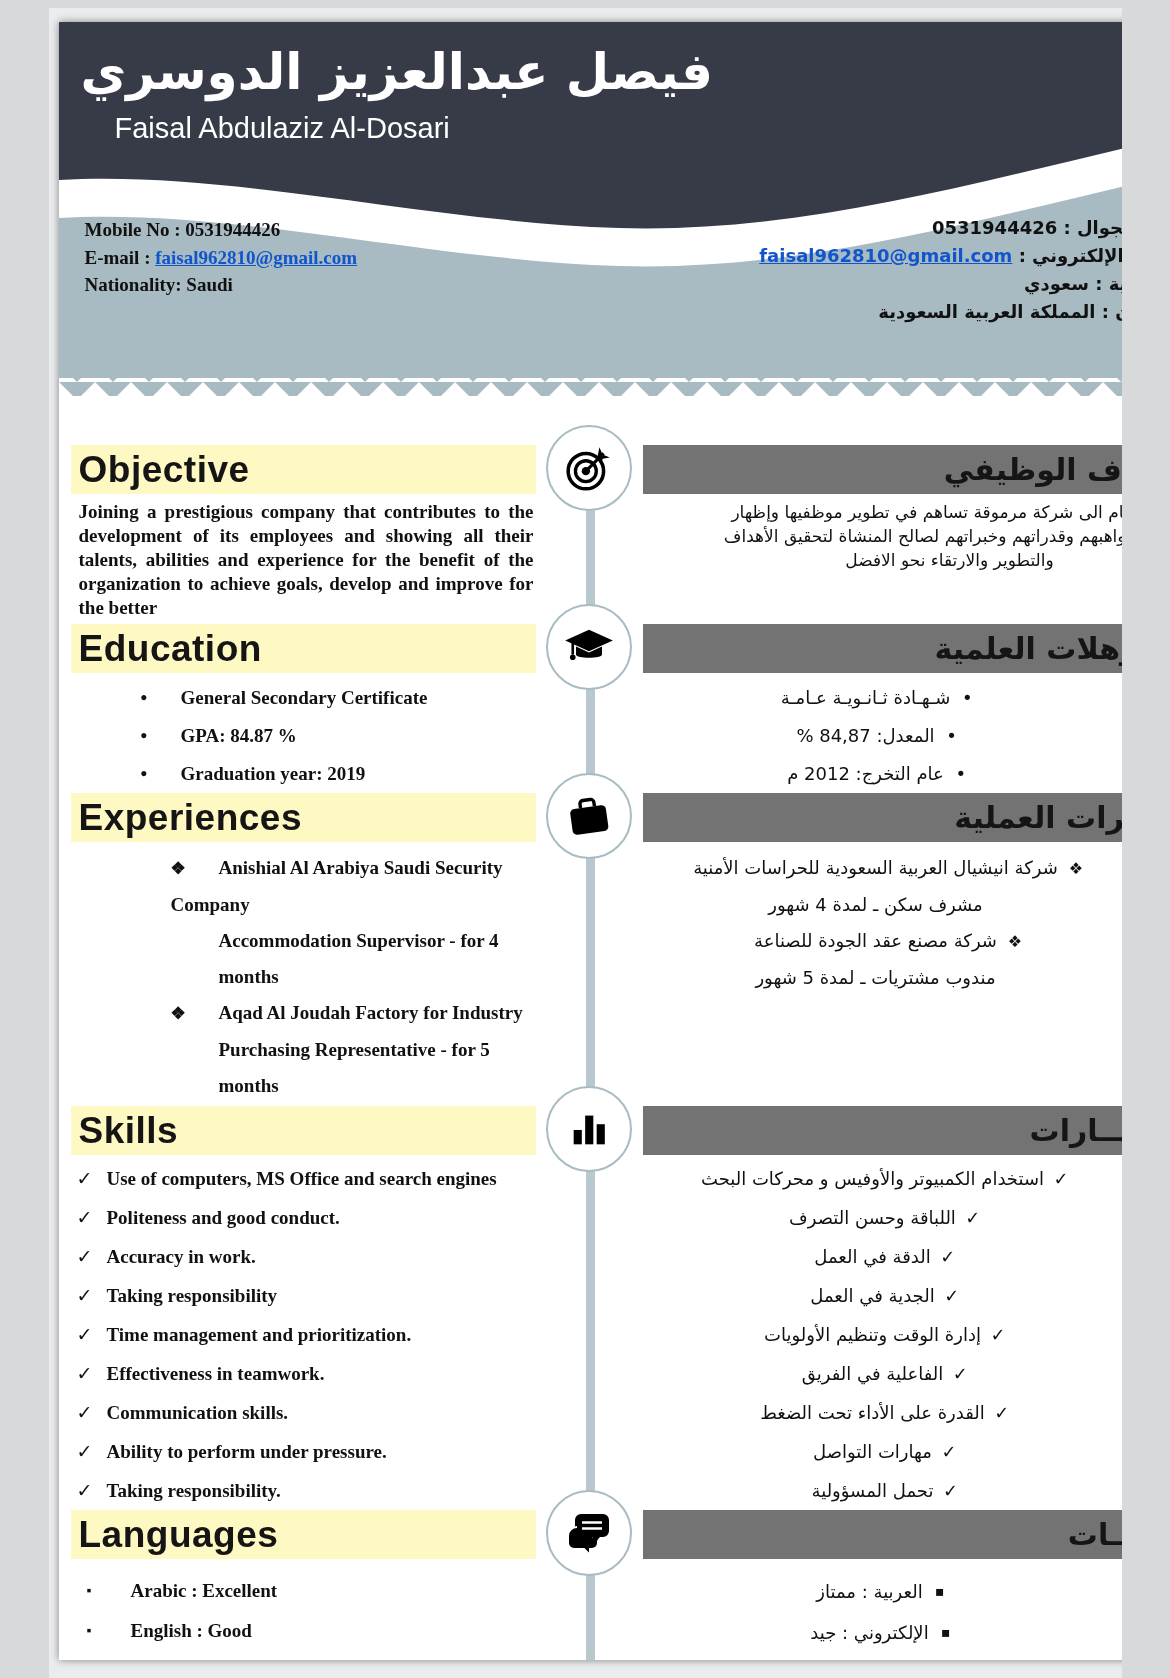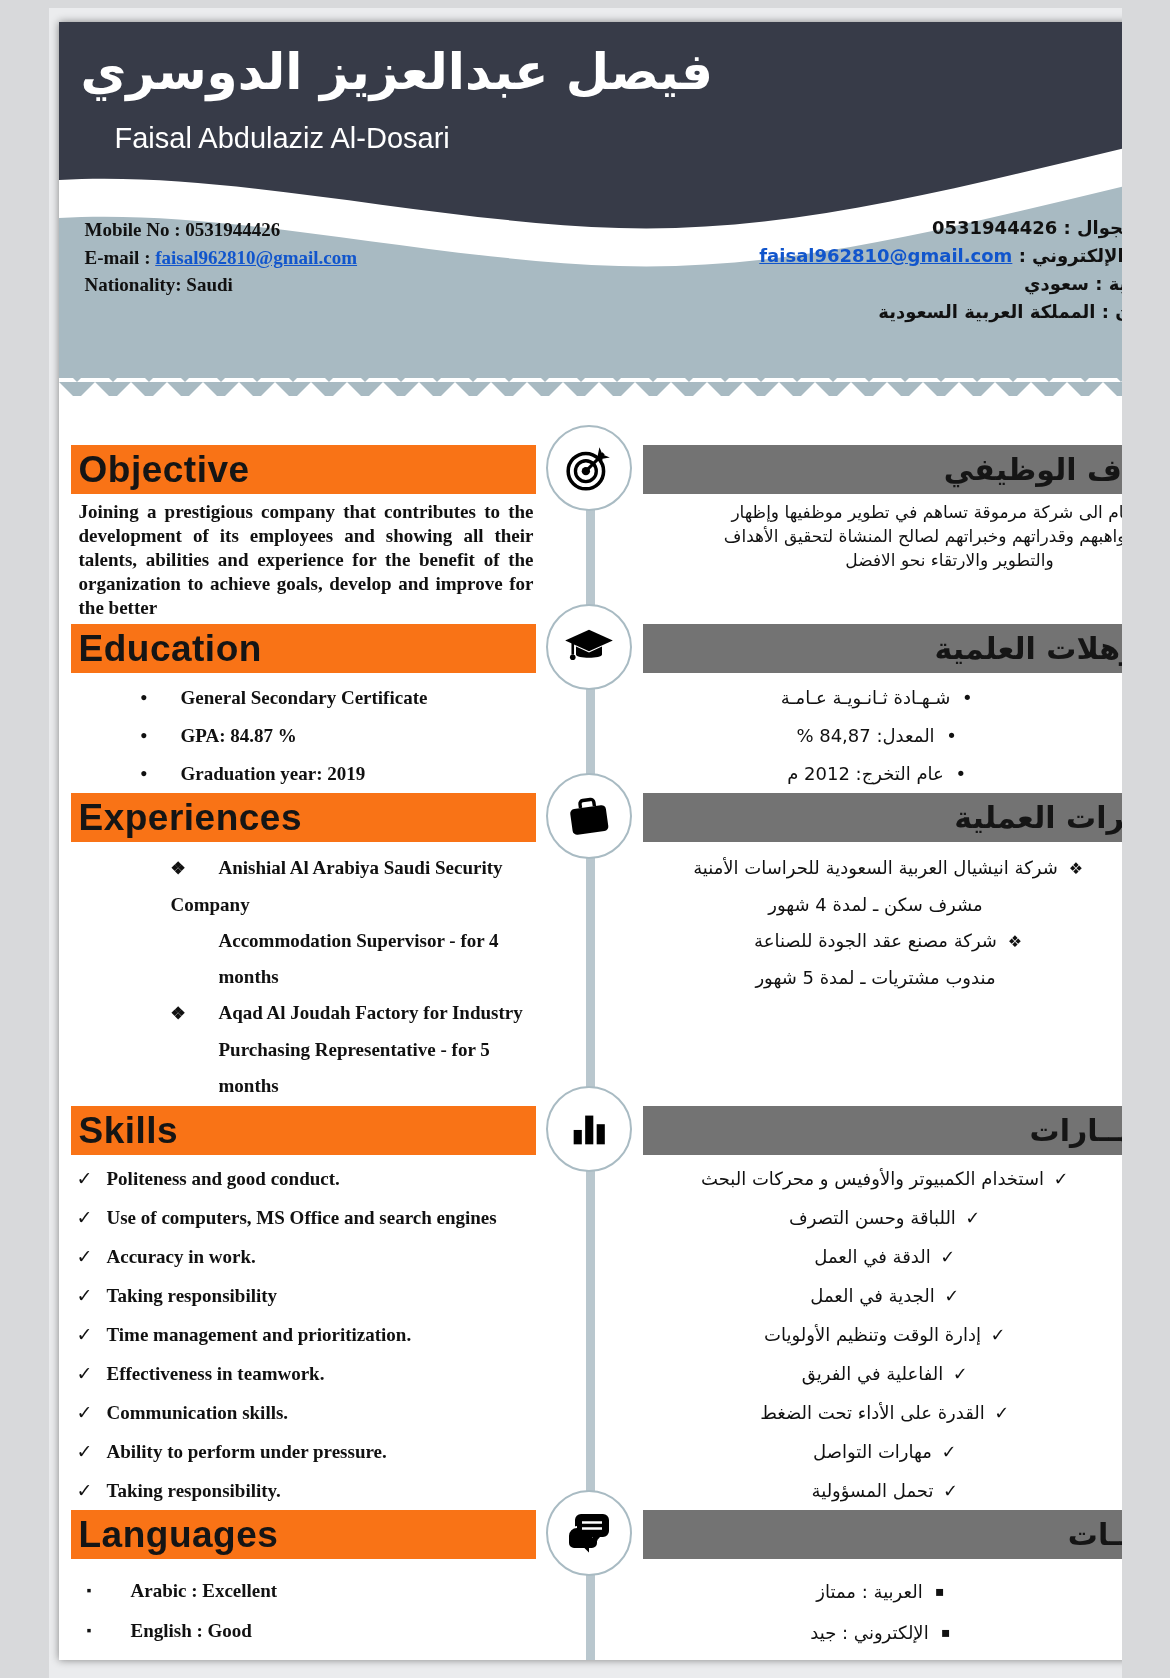--- a/index.html
+++ b/index.html
@@ -6,34 +6,34 @@
   body{background:#d8d9db;font-family:"Liberation Serif",serif;}
   .viewport{position:relative;width:1073px;height:1678px;background:#ebecee;overflow:hidden;margin:8px auto;}
   .page{position:absolute;left:10px;top:14px;width:1146px;height:1638px;background:#ffffff;
         box-shadow:0 0 8px rgba(0,0,0,.45);overflow:hidden;}
 
   
   .hdr{position:relative;height:374px;}
   .hdr svg.hdr-bg{position:absolute;inset:0;width:100%;height:100%;display:block;}
   .name-ar{position:absolute;left:22px;top:20px;color:#fff;font-weight:700;font-size:50px;line-height:1.2;
            font-family:"DejaVu Sans",sans-serif;}
-  .name-en{position:absolute;left:56px;top:100px;color:#fff;font-weight:500;font-size:29px;
+  .name-en{position:absolute;left:56px;top:90px;color:#fff;font-weight:500;font-size:29px;
            font-family:"Liberation Sans",sans-serif;}
   .contact-en{position:absolute;left:26px;top:194px;font-weight:700;font-size:19px;line-height:27.5px;color:#111;}
   .contact-ar{position:absolute;right:26px;top:192px;direction:rtl;text-align:right;font-weight:700;
               font-size:18px;line-height:28px;color:#111;font-family:"DejaVu Sans",sans-serif;}
   a.email{color:#1155cc;text-decoration:underline;font-weight:700;}
 
   
   .tline{position:absolute;left:527px;top:450px;bottom:0;width:9px;background:#b9c7ce;z-index:0;}
 
   
   .sections{position:relative;z-index:1;padding:49px 12px 0;}
   .grid{display:grid;grid-template-columns:465px 107px 1fr;}
-  .h-en{background:#f97316;height:49px;display:flex;align-items:center;padding-left:8px;
+  .h-en{background:#fef9c3;height:49px;display:flex;align-items:center;padding-left:8px;
         font-family:"Liberation Sans",sans-serif;font-weight:800;font-size:37px;color:#151515;letter-spacing:.5px;}
   .h-ar{background:#737373;height:49px;display:flex;align-items:center;direction:rtl;padding-right:12px;
         font-family:"DejaVu Sans",sans-serif;font-weight:700;font-size:30px;color:#151515;}
   .mid{position:relative;}
   .circle{position:absolute;top:-20px;left:50%;transform:translateX(-50%);width:86px;height:86px;
           border-radius:50%;background:#fff;border:2px solid #a9bbc3;display:flex;align-items:center;
           justify-content:center;z-index:2;box-sizing:border-box;}
 
   .en-body{font-weight:700;color:#111;}
   .ar-body{direction:rtl;text-align:center;font-family:"DejaVu Sans",sans-serif;font-weight:400;color:#111;}
@@ -203,22 +203,22 @@
               <rect x="8" y="25" width="8.5" height="15" fill="#000"></rect>
               <rect x="20" y="10" width="8.5" height="30" fill="#000"></rect>
               <rect x="32" y="19" width="8.5" height="21" fill="#000"></rect>
             </svg>
           </div>
         </div>
         <div class="h-ar">المهــارات</div>
       </div>
       <div class="grid">
         <div class="en-body skl-en">
+          <div class="li"><span class="blt">✓</span><span>Use of computers, MS Office and search engines</span></div>
           <div class="li"><span class="blt">✓</span><span>Politeness and good conduct.</span></div>
-          <div class="li"><span class="blt">✓</span><span>Use of computers, MS Office and search engines</span></div>
           <div class="li"><span class="blt">✓</span><span>Accuracy in work.</span></div>
           <div class="li"><span class="blt">✓</span><span>Taking responsibility</span></div>
           <div class="li"><span class="blt">✓</span><span>Time management and prioritization.</span></div>
           <div class="li"><span class="blt">✓</span><span>Effectiveness in teamwork.</span></div>
           <div class="li"><span class="blt">✓</span><span>Communication skills.</span></div>
           <div class="li"><span class="blt">✓</span><span>Ability to perform under pressure.</span></div>
           <div class="li"><span class="blt">✓</span><span>Taking responsibility.</span></div>
         </div>
         <div class="mid"></div>
         <div class="ar-body skl-ar">

